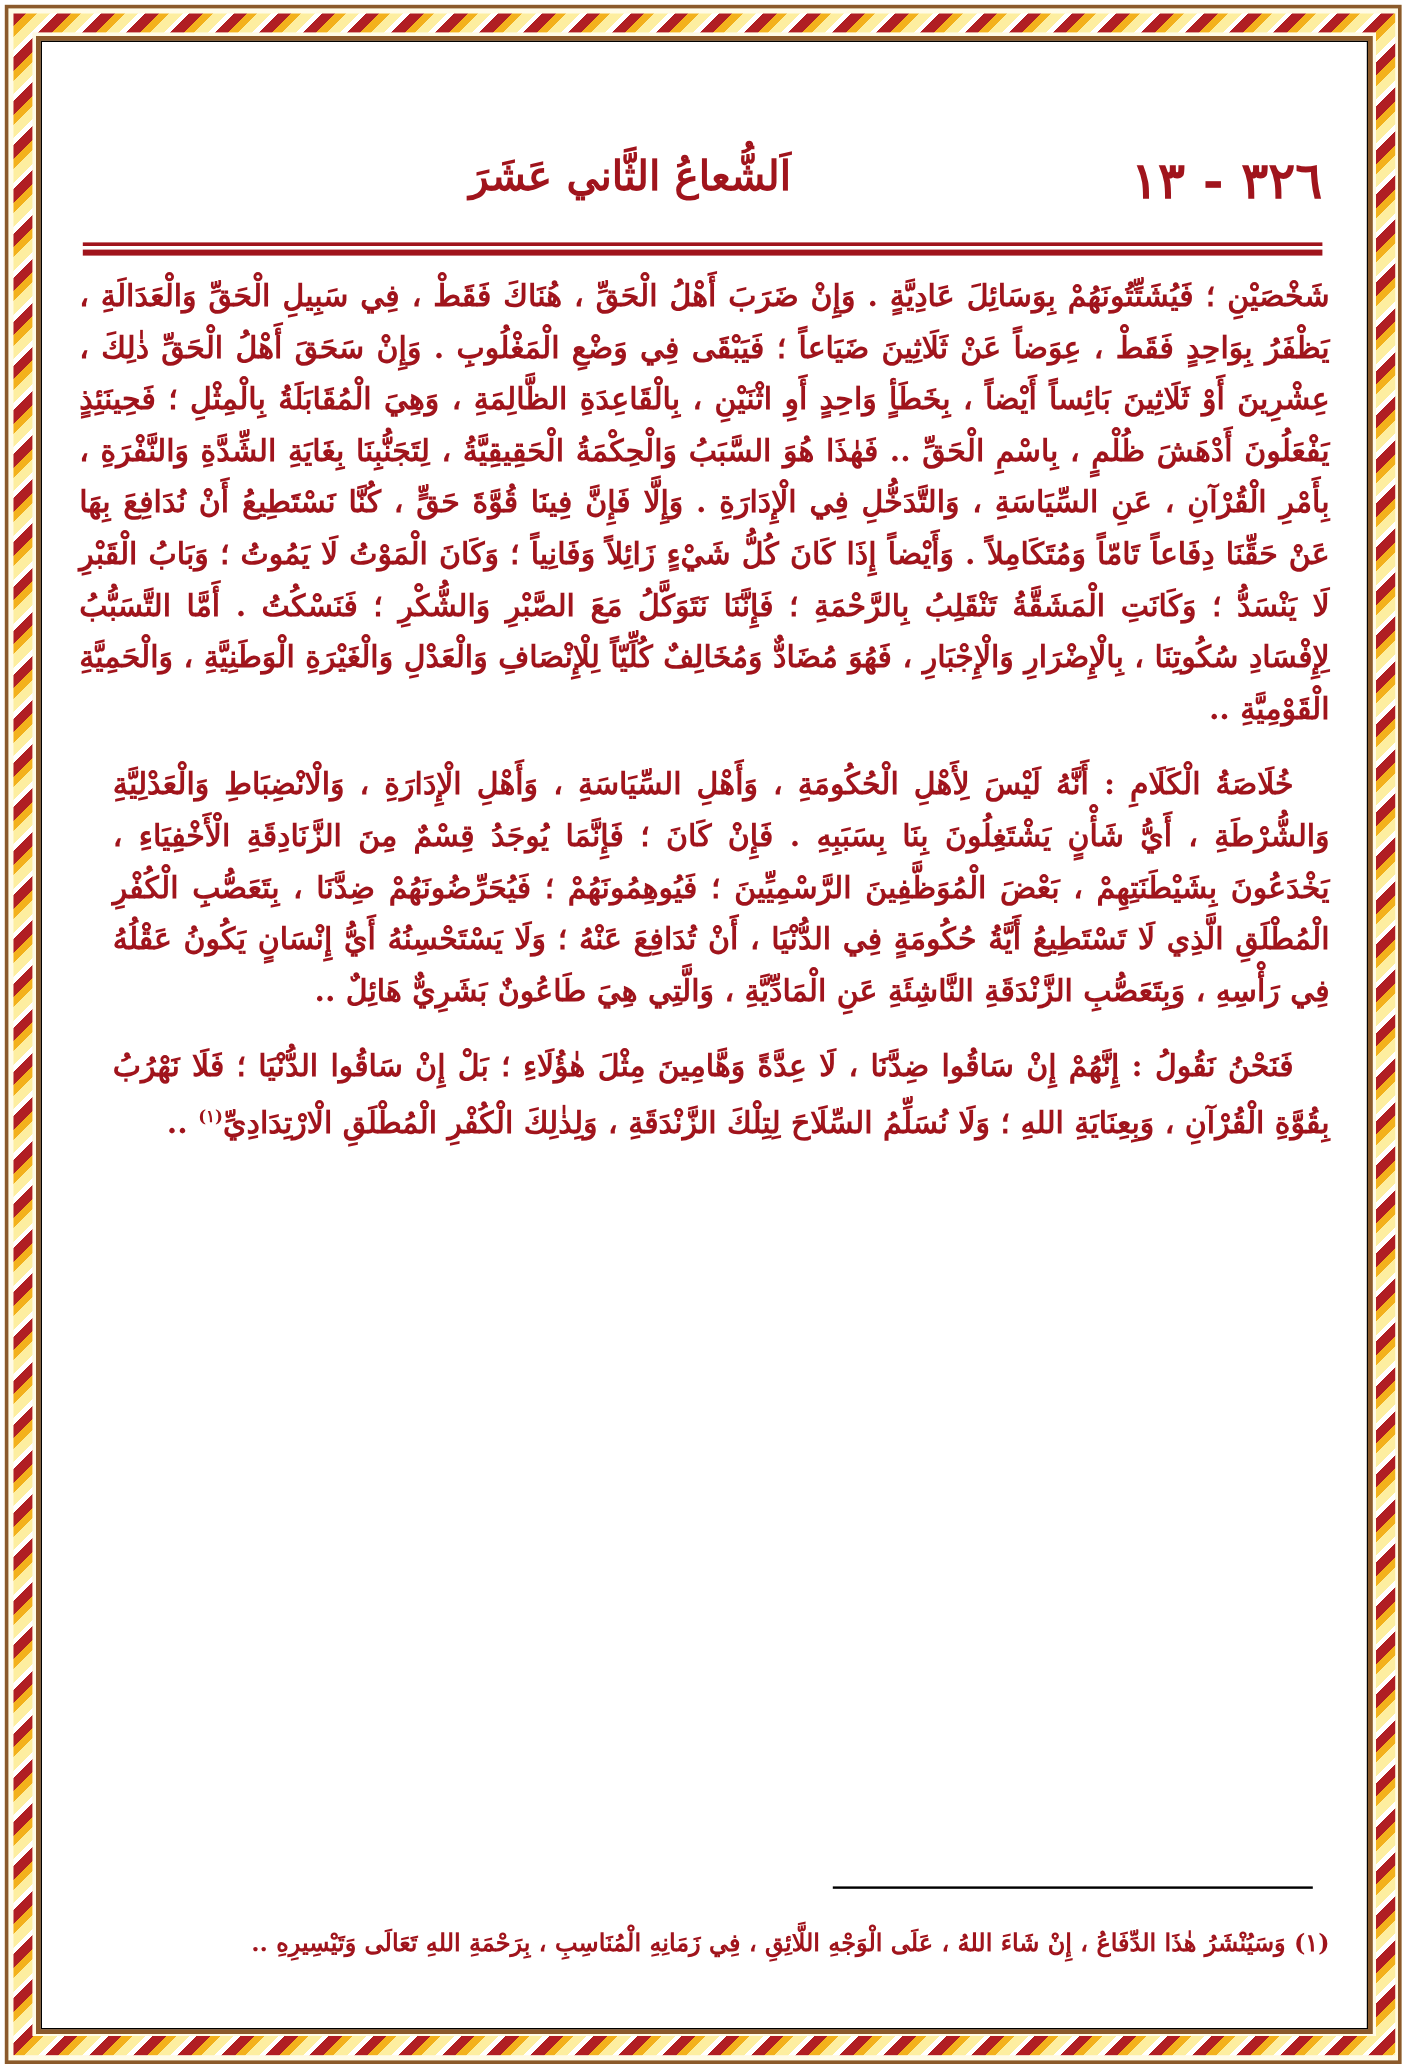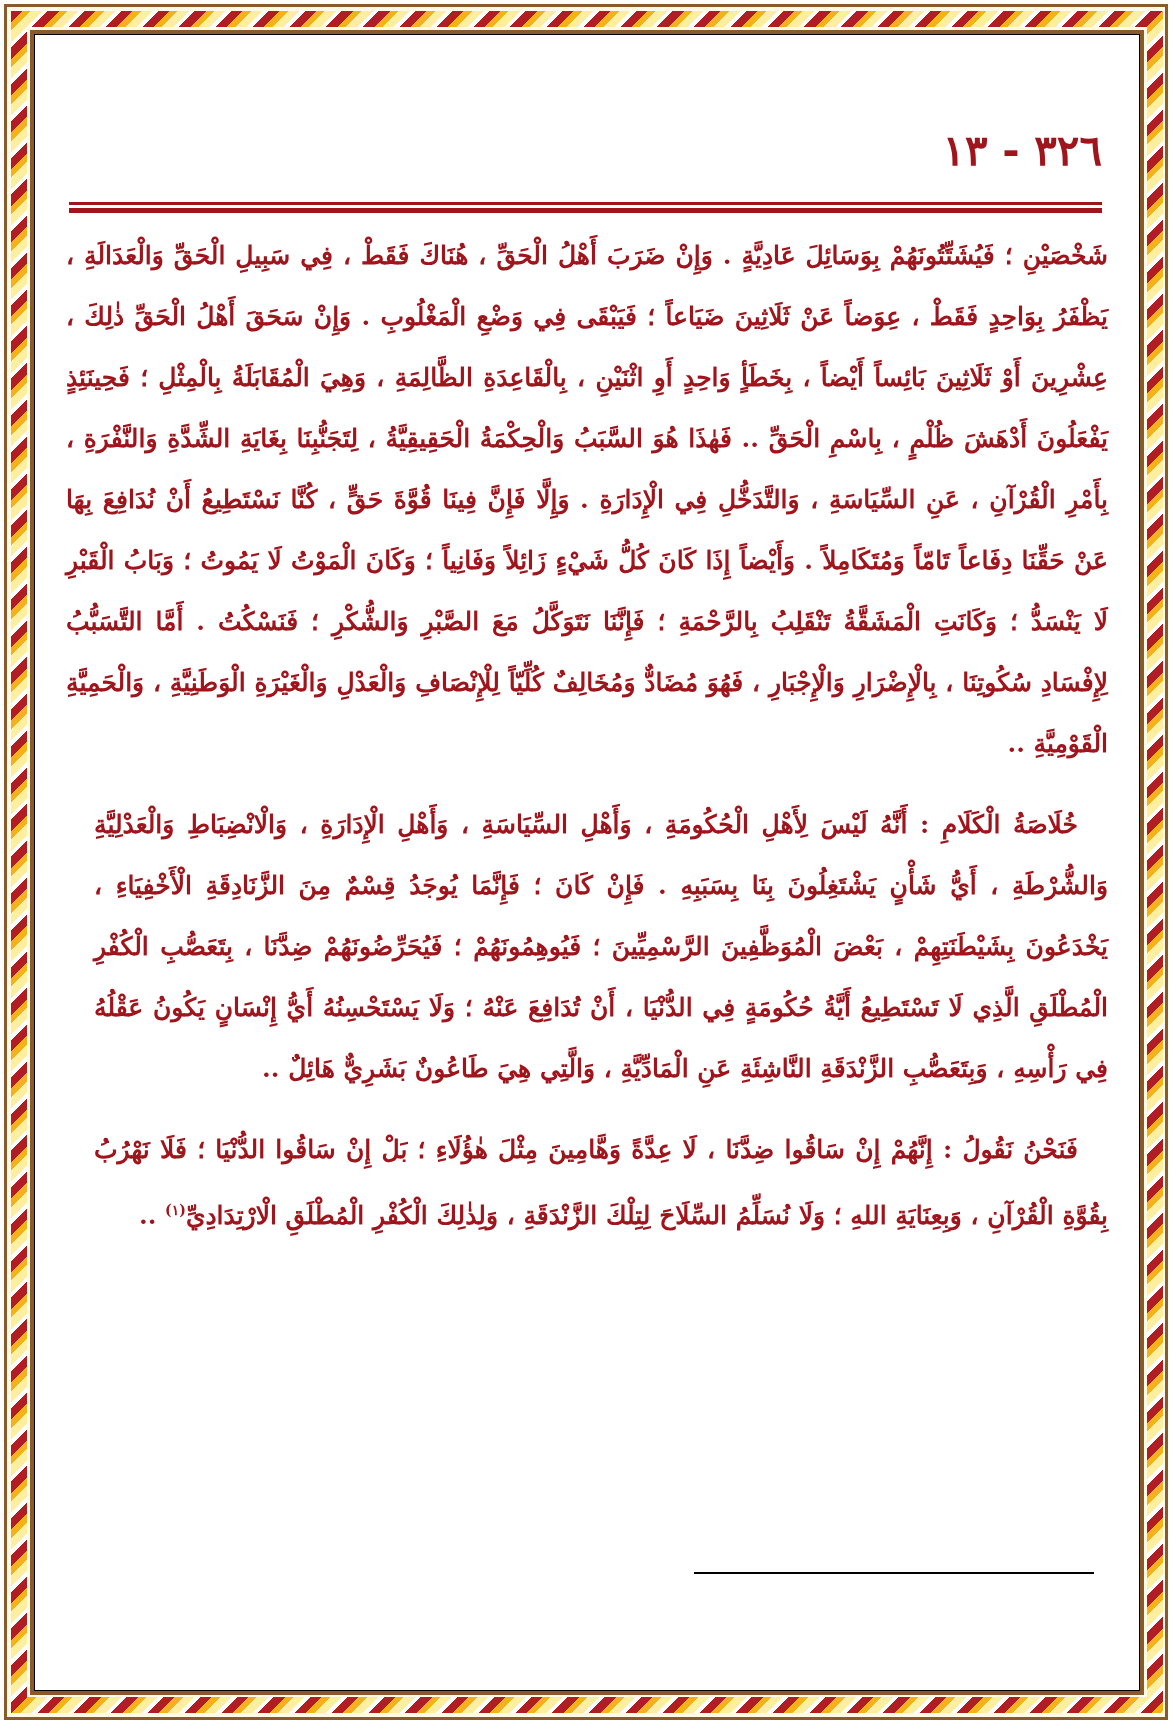--- a/index.html
+++ b/index.html
@@ -27,21 +27,21 @@
   .page { position: absolute; left: 60px; top: 60px; width: 1054px; height: 1600px; direction: rtl; }
 
   .header { position: absolute; top: 66px; right: 12px; left: 28px; height: 60px; }
   .page-number { position: absolute; right: 0; top: 0; font-size: 42px; font-weight: bold; color: #a0141c; }
   .running-title { position: absolute; left: 0; right: 0; text-align: center; top: 0; font-size: 34px; font-weight: bold; color: #a0141c; padding-right: 140px; }
   .rule { position: absolute; top: 142px; left: 9px; right: 12px; height: 10px; }
   .rule .thin { height: 3px; background: #a0141c; }
   .rule .gap { height: 3px; }
   .rule .thick { height: 5px; background: #a0141c; }
 
-  .body { position: absolute; top: 165px; left: 6px; right: 6px; color: #a0141c; font-weight: bold; font-size: 25px; line-height: 61px; text-align: justify; text-align-last: right; }
+  .body { position: absolute; top: 165px; left: 6px; right: 6px; color: #a0141c; font-weight: bold; font-size: 25px; line-height: 43px; text-align: justify; text-align-last: right; }
   .body p { margin: 0; }
   .body p.indent { text-indent: 30px; margin-left: 28px; }
   .body p.gap { margin-top: 20px; }
 
   .signature { position: absolute; top: 1460px; left: 130px; color: #a0141c; font-weight: bold; font-size: 25px; direction: rtl; }
   .honorific { display: inline-block; font-size: 11px; border: 1px solid #a0141c; border-radius: 50%; padding: 2px 4px; line-height: 12px; vertical-align: middle; }
 
   .footnote-rule { position: absolute; top: 1512px; right: 20px; width: 400px; height: 2px; background: #000; }
   .footnote { position: absolute; top: 1538px; left: 6px; right: 6px; color: #a0141c; font-weight: bold; font-size: 20px; line-height: 42px; text-align: right; }
   .footnote p { margin: 0; }
@@ -51,30 +51,32 @@
 </head>
 <body>
 
 <div class="outer-frame"></div>
 <div class="braid"></div>
 <div class="inner-frame"></div>
 
 <div class="page">
   <div class="header">
     <span class="page-number">٣٢٦ - ١٣</span>
+    <div class="running-title">اَلشُّعاعُ الثَّاني عَشَرَ</div>
   </div>
   <div class="rule">
     <div class="thin"></div>
       <div class="gap"></div>
       <div class="thick"></div>
   </div>
 
   <div class="body">
     <p>شَخْصَيْنِ ؛ فَيُشَتِّتُونَهُمْ بِوَسَائِلَ عَادِيَّةٍ . وَإِنْ ضَرَبَ أَهْلُ الْحَقِّ ، هُنَاكَ فَقَطْ ، فِي سَبِيلِ الْحَقِّ وَالْعَدَالَةِ ، يَظْفَرُ بِوَاحِدٍ فَقَطْ ، عِوَضاً عَنْ ثَلَاثِينَ ضَيَاعاً ؛ فَيَبْقَى فِي وَضْعِ الْمَغْلُوبِ . وَإِنْ سَحَقَ أَهْلُ الْحَقِّ ذٰلِكَ ، عِشْرِينَ أَوْ ثَلَاثِينَ بَائِساً أَيْضاً ، بِخَطَأٍ وَاحِدٍ أَوِ اثْنَيْنِ ، بِالْقَاعِدَةِ الظَّالِمَةِ ، وَهِيَ الْمُقَابَلَةُ بِالْمِثْلِ ؛ فَحِينَئِذٍ يَفْعَلُونَ أَدْهَشَ ظُلْمٍ ، بِاسْمِ الْحَقِّ .. فَهٰذَا هُوَ السَّبَبُ وَالْحِكْمَةُ الْحَقِيقِيَّةُ ، لِتَجَنُّبِنَا بِغَايَةِ الشِّدَّةِ وَالنَّفْرَةِ ، بِأَمْرِ الْقُرْآنِ ، عَنِ السِّيَاسَةِ ، وَالتَّدَخُّلِ فِي الْإِدَارَةِ . وَإِلَّا فَإِنَّ فِينَا قُوَّةَ حَقٍّ ، كُنَّا نَسْتَطِيعُ أَنْ نُدَافِعَ بِهَا عَنْ حَقِّنَا دِفَاعاً تَامّاً وَمُتَكَامِلاً . وَأَيْضاً إِذَا كَانَ كُلُّ شَيْءٍ زَائِلاً وَفَانِياً ؛ وَكَانَ الْمَوْتُ لَا يَمُوتُ ؛ وَبَابُ الْقَبْرِ لَا يَنْسَدُّ ؛ وَكَانَتِ الْمَشَقَّةُ تَنْقَلِبُ بِالرَّحْمَةِ ؛ فَإِنَّنَا نَتَوَكَّلُ مَعَ الصَّبْرِ وَالشُّكْرِ ؛ فَنَسْكُتُ . أَمَّا التَّسَبُّبُ لِإِفْسَادِ سُكُوتِنَا ، بِالْإِضْرَارِ وَالْإِجْبَارِ ، فَهُوَ مُضَادٌّ وَمُخَالِفٌ كُلِّيّاً لِلْإِنْصَافِ وَالْعَدْلِ وَالْغَيْرَةِ الْوَطَنِيَّةِ ، وَالْحَمِيَّةِ الْقَوْمِيَّةِ ..</p>
     <p class="indent gap">خُلَاصَةُ الْكَلَامِ : أَنَّهُ لَيْسَ لِأَهْلِ الْحُكُومَةِ ، وَأَهْلِ السِّيَاسَةِ ، وَأَهْلِ الْإِدَارَةِ ، وَالْانْضِبَاطِ وَالْعَدْلِيَّةِ وَالشُّرْطَةِ ، أَيُّ شَأْنٍ يَشْتَغِلُونَ بِنَا بِسَبَبِهِ . فَإِنْ كَانَ ؛ فَإِنَّمَا يُوجَدُ قِسْمٌ مِنَ الزَّنَادِقَةِ الْأَخْفِيَاءِ ، يَخْدَعُونَ بِشَيْطَنَتِهِمْ ، بَعْضَ الْمُوَظَّفِينَ الرَّسْمِيِّينَ ؛ فَيُوهِمُونَهُمْ ؛ فَيُحَرِّضُونَهُمْ ضِدَّنَا ، بِتَعَصُّبِ الْكُفْرِ الْمُطْلَقِ الَّذِي لَا تَسْتَطِيعُ أَيَّةُ حُكُومَةٍ فِي الدُّنْيَا ، أَنْ تُدَافِعَ عَنْهُ ؛ وَلَا يَسْتَحْسِنُهُ أَيُّ إِنْسَانٍ يَكُونُ عَقْلُهُ فِي رَأْسِهِ ، وَبِتَعَصُّبِ الزَّنْدَقَةِ النَّاشِئَةِ عَنِ الْمَادِّيَّةِ ، وَالَّتِي هِيَ طَاعُونٌ بَشَرِيٌّ هَائِلٌ ..</p>
     <p class="indent gap"><span>فَنَحْنُ نَقُولُ : إِنَّهُمْ إِنْ سَاقُوا ضِدَّنَا ، لَا عِدَّةً وَهَّامِينَ مِثْلَ هٰؤُلَاءِ ؛ بَلْ إِنْ سَاقُوا الدُّنْيَا ؛ فَلَا نَهْرُبُ بِقُوَّةِ الْقُرْآنِ ، وَبِعِنَايَةِ اللهِ ؛ وَلَا نُسَلِّمُ السِّلَاحَ لِتِلْكَ الزَّنْدَقَةِ ، وَلِذٰلِكَ الْكُفْرِ الْمُطْلَقِ الْارْتِدَادِيِّ</span><sup>(١)</sup><span> ..</span></p>
   </div>
 
 
   <div class="footnote-rule"></div>
   <div class="footnote">
+    <p>(١) وَسَيُنْشَرُ هٰذَا الدِّفَاعُ ، إِنْ شَاءَ اللهُ ، عَلَى الْوَجْهِ اللَّائِقِ ، فِي زَمَانِهِ الْمُنَاسِبِ ، بِرَحْمَةِ اللهِ تَعَالَى وَتَيْسِيرِهِ ..</p>
   </div>
 </div>
 
 </body></html>

